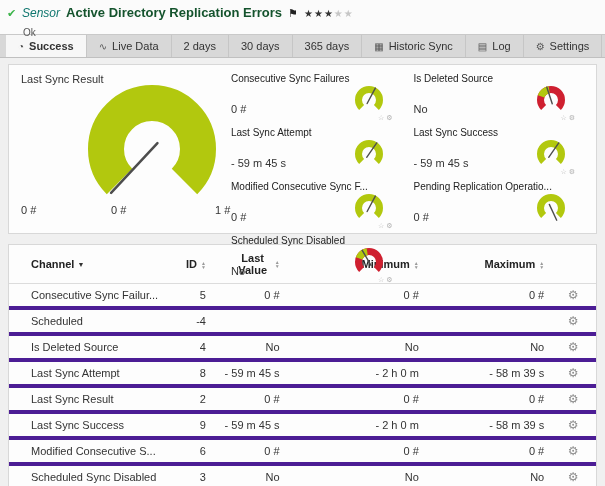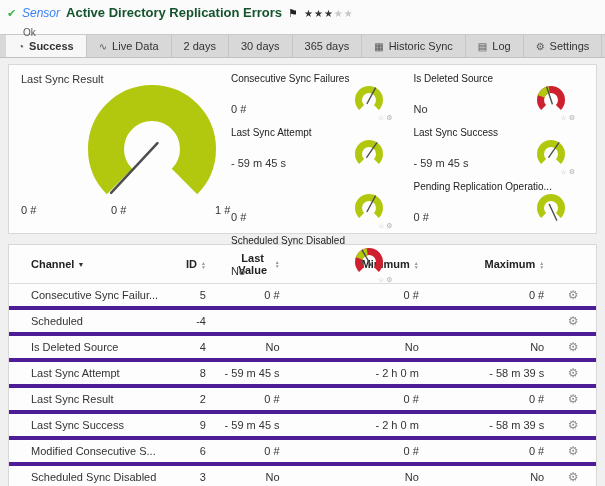--- a/index.html
+++ b/index.html
@@ -4,21 +4,21 @@
 <style>
   * { box-sizing: border-box; margin: 0; padding: 0; }
   html,body { width:605px; height:486px; overflow:hidden; }
   body { font-family:"Liberation Sans", sans-serif; background:#f0f0f0; }
   .page { width:605px; height:486px; position:relative; overflow:hidden; }
 
   
   .hdr { height:34px; background:#fbfbfb; padding:5px 8px 0 8px; position:relative; }
   .hdr-row { margin-left:14px; display:flex; align-items:baseline; gap:6px; }
   .check { position:absolute; left:7px; top:7px; color:#3cb44a; font-size:11px; }
-  .kind  { font-style:italic; font-size:12px; color:#3b82f6; }
+  .kind  { font-style:italic; font-size:12px; color:#0f766e; }
   .title { font-size:13px; font-weight:bold; color:#14532d; white-space:nowrap; }
   .flag  { font-size:11px; color:#222; cursor:pointer; }
   .stars { font-size:10px; letter-spacing:1px; cursor:pointer; }
   .star-filled { color:#333; }
   .star-empty  { color:#c6c6c6; }
   .status { font-size:10px; color:#555; margin:7px 0 0 15px; }
 
   
   .tabbar { height:24px; background:#d8d8d8; border-top:1px solid #c9c9c9; border-bottom:1px solid #c0c0c0; display:flex; align-items:stretch; padding-left:6px; }
   .tab { display:flex; align-items:center; gap:5px; padding:0 12px; font-size:11px; color:#333; border-right:1px solid #c6c6c6; cursor:pointer; white-space:nowrap; }
@@ -161,20 +161,21 @@
           <span class="sg-gauge"><svg width="34" height="32">
               <path d="M9.6 22.4A10.5 10.5 0 1 1 24.4 22.4" stroke="#b2c80e" stroke-width="7" fill="none"></path>
               <line x1="14.705694254595816" y1="18.276608177155968" x2="24.743281890739123" y2="3.9414474020986106" stroke="#4d4d4d" stroke-width="1.4" stroke-linecap="round"></line>
             </svg></span>
           <div class="sg-icons">
             <span>☆</span>
             <span>⚙</span>
           </div>
         </div>
         <div class="sg">
+          <div class="sg-title">Modified Consecutive Sync F...</div>
           <span class="sg-value">0 #</span>
           <span class="sg-gauge"><svg width="34" height="32">
               <path d="M9.6 22.4A10.5 10.5 0 1 1 24.4 22.4" stroke="#b2c80e" stroke-width="7" fill="none"></path>
               <line x1="15.122113748856439" y1="18.531790371435708" x2="23.337866097609528" y2="3.080207496404487" stroke="#4d4d4d" stroke-width="1.4" stroke-linecap="round"></line>
             </svg></span>
           <div class="sg-icons">
             <span>☆</span>
             <span>⚙</span>
           </div>
         </div>

